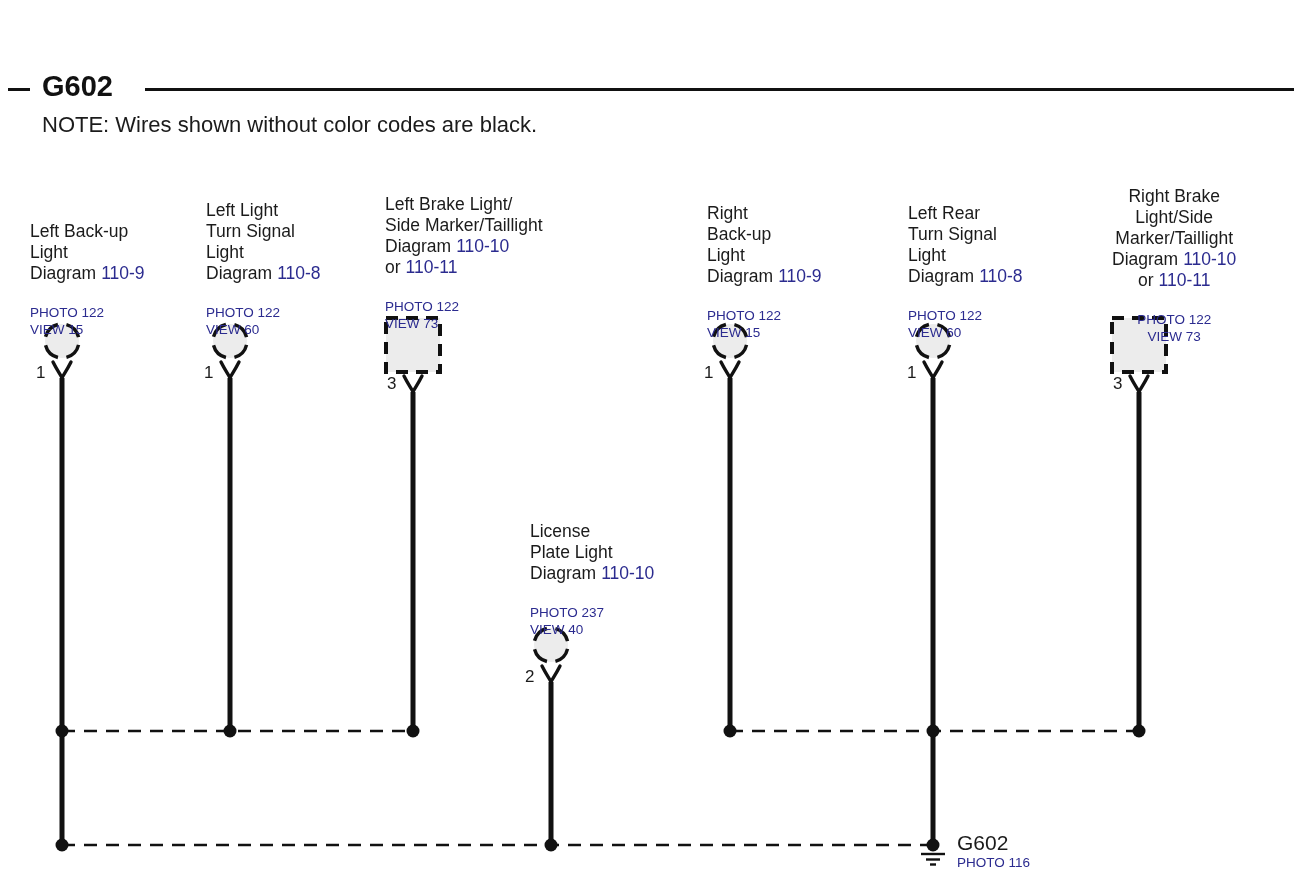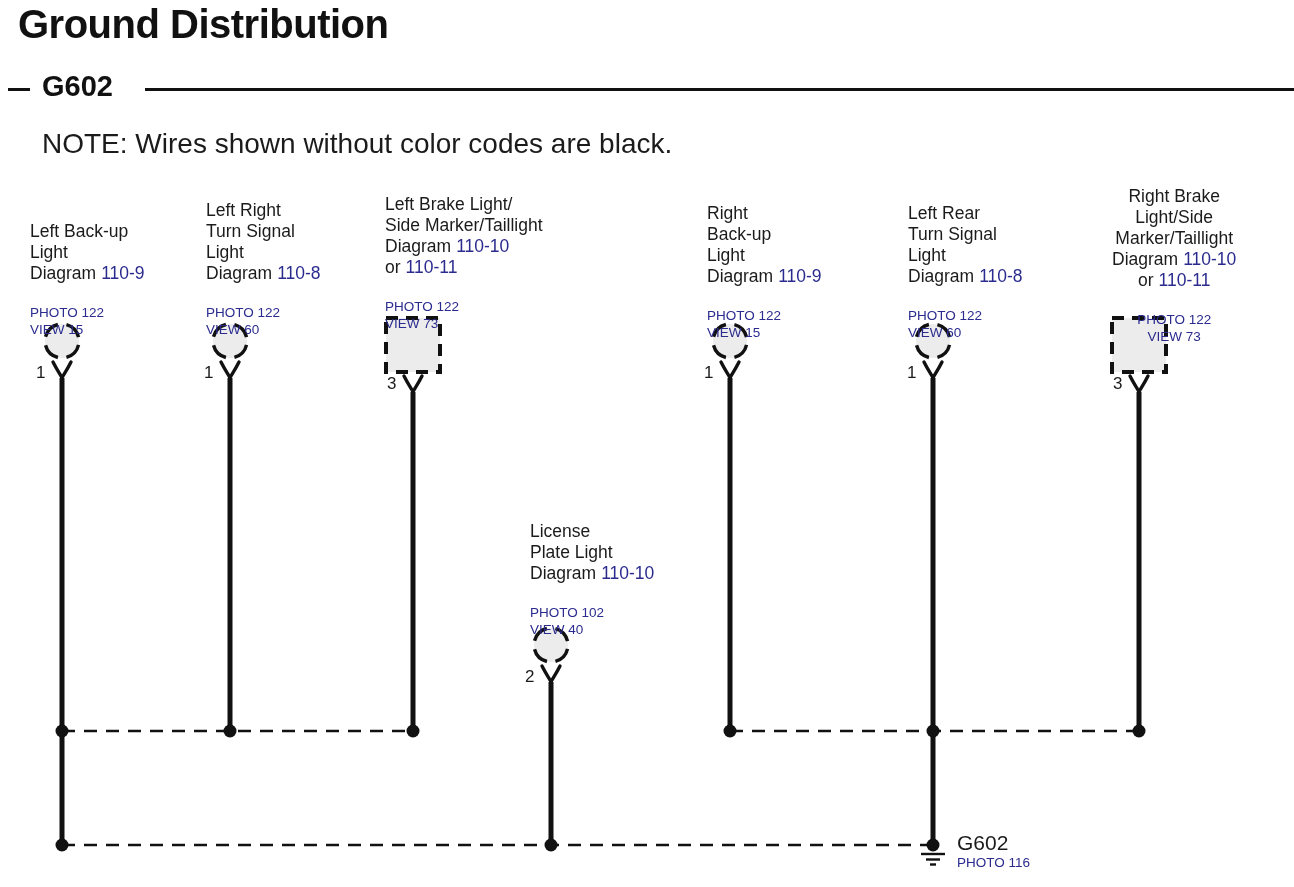--- a/index.html
+++ b/index.html
@@ -13,21 +13,21 @@
     font-family:"Liberation Sans","DejaVu Sans",sans-serif;color:var(--ink);
   }
   #wiring{position:absolute;left:0;top:0;}
   .title{
     position:absolute;left:18px;top:2px;font-size:40px;font-weight:bold;
     letter-spacing:-0.5px;color:#111;white-space:nowrap;
   }
   .section-dash{position:absolute;left:8px;top:88px;width:22px;height:3px;background:#111;}
   .section-title{position:absolute;left:42px;top:70px;font-size:29px;font-weight:bold;color:#111;}
   .section-rule{position:absolute;left:145px;right:0;top:88px;height:3px;background:#111;}
-  .note{position:absolute;left:42px;top:128px;font-size:28px;color:var(--ink);}
+  .note{position:absolute;left:42px;top:112px;font-size:22px;color:var(--ink);}
   .comp{position:absolute;white-space:nowrap;}
   .nm,.dg{font-size:17.5px;line-height:21px;color:var(--ink);}
   .dg .ref{margin-left:5px;}
   .ref{color:var(--link-blue);}
   .ph,.vw{font-size:13.5px;line-height:17px;color:var(--link-blue);}
   .ph{margin-top:20px;}
   .pin{position:absolute;font-size:17px;color:var(--ink);}
   .gnd-label{position:absolute;font-size:21px;color:var(--ink);}
   .gnd-photo{position:absolute;font-size:13.5px;}
 </style>
@@ -89,37 +89,36 @@
       <path d="M542,666 C547,676 550,679 551,682 M560,666 C555,676 552,679 551,682"></path>
     </g>
 
     <g stroke="#111111" stroke-width="2.4">
       <line x1="921" y1="854" x2="945" y2="854"></line>
       <line x1="926" y1="859.5" x2="940" y2="859.5"></line>
       <line x1="930" y1="864.5" x2="936" y2="864.5"></line>
     </g>
   </svg>
 
-  <div class="title">Ground Distribution</div>
   <div class="section-dash"></div>
   <div class="section-title">G602</div>
   <div class="section-rule"></div>
   <div class="note">NOTE: Wires shown without color codes are black.</div>
 
   <div class="comp" style="left:30px;top:221px;">
     <div class="nm">Left Back-up</div>
     <div class="nm">Light</div>
     <div class="dg"><span>Diagram</span><span class="ref">110-9</span></div>
     <div class="ph ref">PHOTO 122</div>
     <div class="vw ref">VIEW 15</div>
   </div>
   <div class="pin" style="left:36px;top:363px;">1</div>
 
   <div class="comp" style="left:206px;top:200px;">
-    <div class="nm">Left Right</div>
+    <div class="nm">Left Light</div>
     <div class="nm">Turn Signal</div>
     <div class="nm">Light</div>
     <div class="dg"><span>Diagram</span><span class="ref">110-8</span></div>
     <div class="ph ref">PHOTO 122</div>
     <div class="vw ref">VIEW 60</div>
   </div>
   <div class="pin" style="left:204px;top:363px;">1</div>
 
   <div class="comp" style="left:385px;top:194px;">
     <div class="nm">Left Brake Light/</div>
@@ -159,21 +158,21 @@
     <div class="dg"><span>or</span><span class="ref">110-11</span></div>
     <div class="ph ref">PHOTO 122</div>
     <div class="vw ref">VIEW 73</div>
   </div>
   <div class="pin" style="left:1113px;top:374px;">3</div>
 
   <div class="comp" style="left:530px;top:521px;">
     <div class="nm">License</div>
     <div class="nm">Plate Light</div>
     <div class="dg"><span>Diagram</span><span class="ref">110-10</span></div>
-    <div class="ph ref">PHOTO 102</div>
+    <div class="ph ref">PHOTO 237</div>
     <div class="vw ref">VIEW 40</div>
   </div>
   <div class="pin" style="left:525px;top:667px;">2</div>
 
   <div class="gnd-label" style="left:957px;top:831px;">G602</div>
   <div class="gnd-photo ref" style="left:957px;top:855px;">PHOTO 116</div>
 
 </div>
 
 </body></html>

